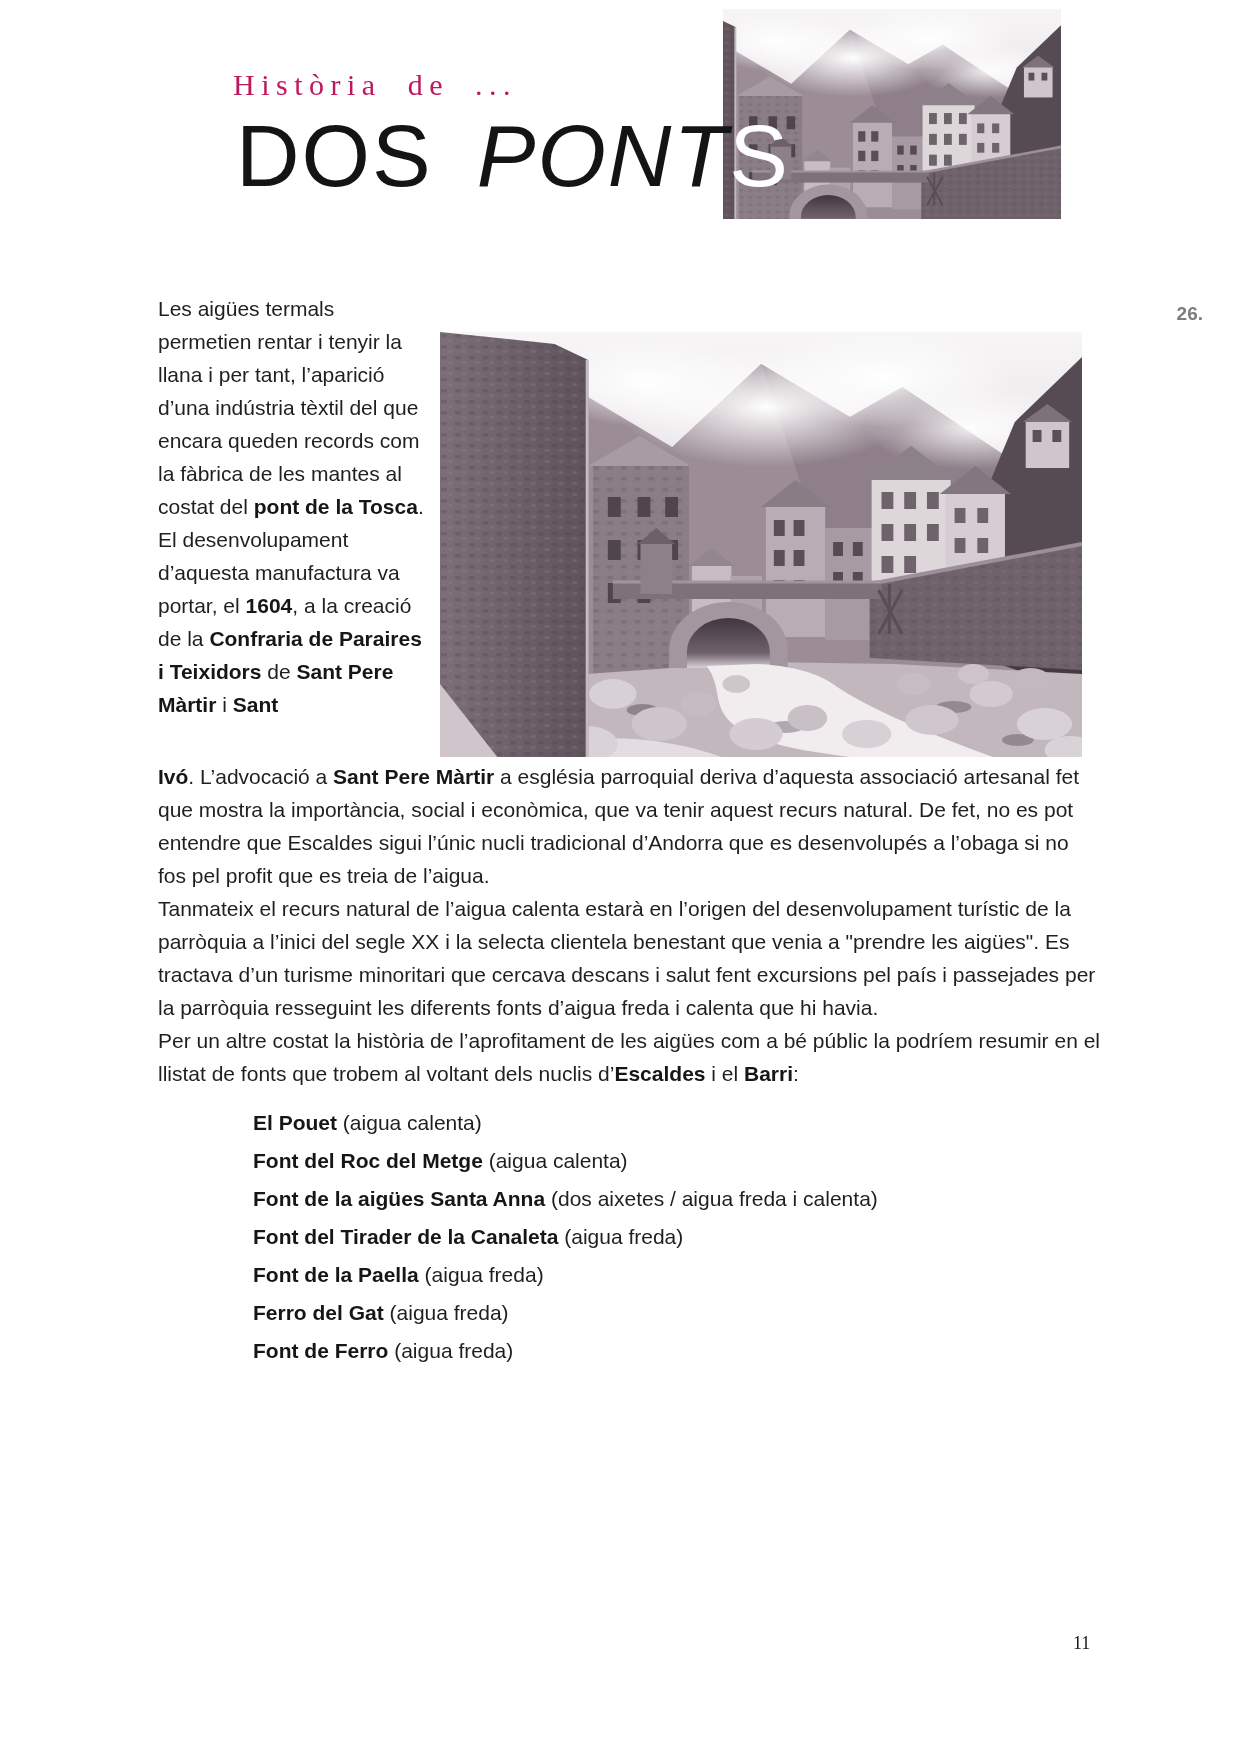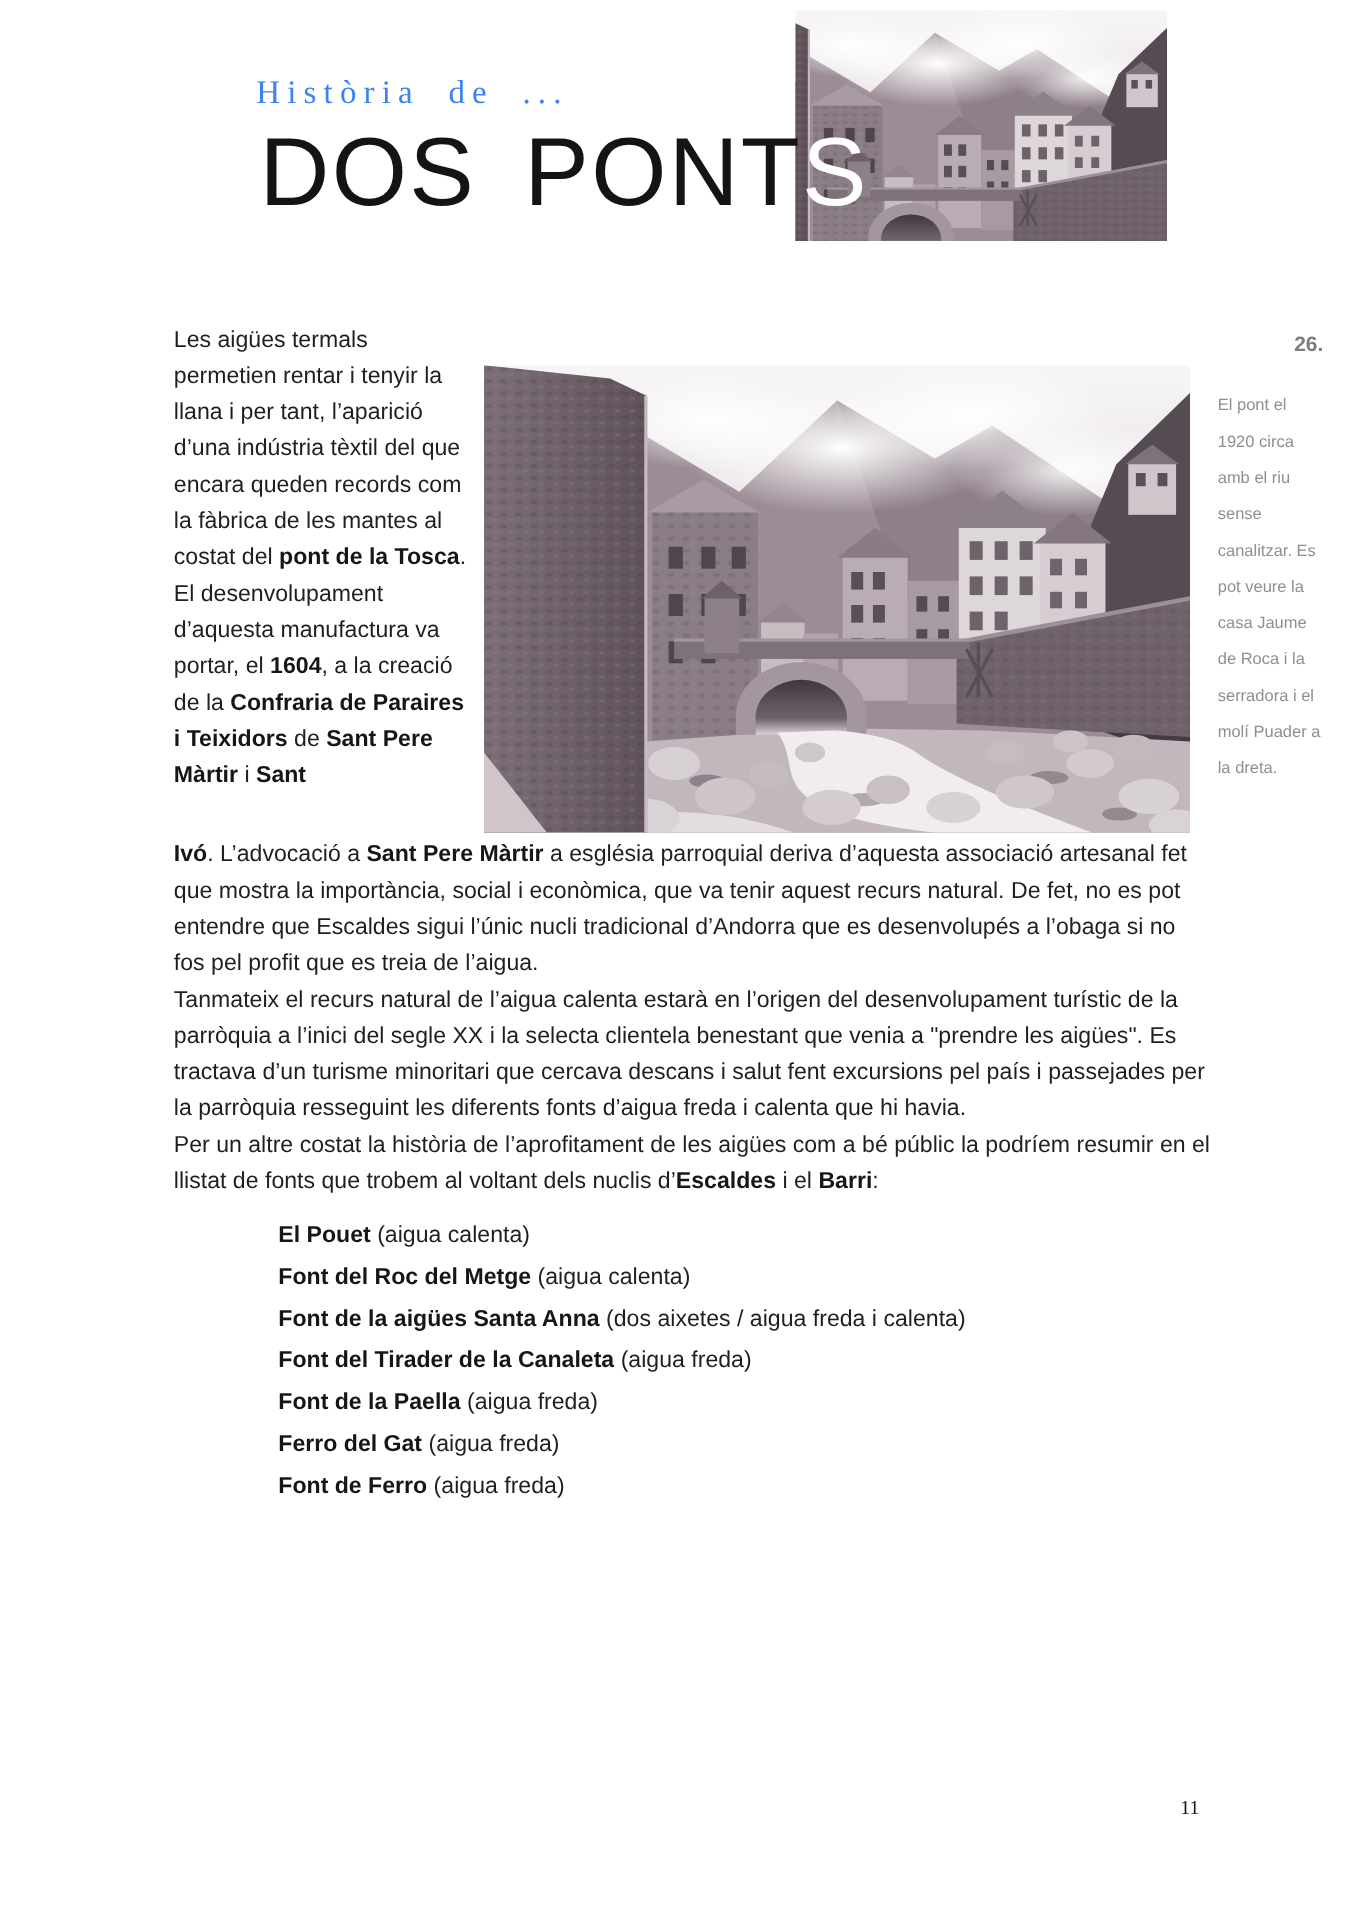--- a/index.html
+++ b/index.html
@@ -4,27 +4,27 @@
 <style>
   html,body{margin:0;padding:0;background:#ffffff;}
   .page{
     position:relative;width:1241px;height:1755px;background:#ffffff;
     font-family:"Liberation Sans","DejaVu Sans",sans-serif;color:#1f1f1f;overflow:hidden;
   }
   
   .kicker{
     position:absolute;left:233px;top:68px;
     font-family:"Liberation Serif","DejaVu Serif",serif;
-    font-size:30px;letter-spacing:6.5px;word-spacing:12px;color:#3b82f6;white-space:nowrap;
+    font-size:30px;letter-spacing:6.5px;word-spacing:12px;color:#be185d;white-space:nowrap;
   }
   .headline{
     position:absolute;left:236px;top:112px;z-index:3;
     font-size:88px;line-height:1;letter-spacing:2px;color:#141414;font-weight:400;white-space:nowrap;
   }
-  .headline .w2{margin-left:44px;}
+  .headline .w2{margin-left:44px;font-style:italic;}
   .headline .s-white{color:#ffffff;}
   
   .photo{position:absolute;overflow:hidden;z-index:1;}
   .photo svg{display:block;width:100%;height:100%;}
   .photo-top{left:723px;top:9px;width:338px;height:210px;}
   .photo-main{left:440px;top:332px;width:642px;height:425px;}
   
   .sidebar{position:absolute;left:1107px;top:303px;width:96px;z-index:2;}
   .fig-num{font-weight:bold;font-size:19px;color:#7d7d7d;text-align:right;}
   .fig-caption{margin-top:27px;font-size:15px;line-height:33px;color:#8f8f8f;}
@@ -180,21 +180,20 @@
   </div>
 
   <div class="photo photo-main">
     <svg viewBox="0 0 650 425" preserveAspectRatio="none">
       <use href="#scene" xlink:href="#scene"></use>
     </svg>
   </div>
 
   <div class="sidebar">
     <div class="fig-num">26.</div>
-    <div class="fig-caption">El pont el 1920 circa amb el riu sense canalitzar. Es pot veure la casa Jaume de Roca i la serradora i el molí Puader a la dreta.</div>
   </div>
 
   <div class="article">
     <p class="p-narrow"><span>Les aigües termals permetien rentar i tenyir la llana i per tant, l’aparició d’una indústria tèxtil del que encara queden records com la fàbrica de les mantes al costat del </span><b>pont de la Tosca</b><span>. El desenvolupament d’aquesta manufactura va portar, el </span><b>1604</b><span>, a la creació de la </span><b>Confraria de Paraires i Teixidors</b><span> de </span><b>Sant Pere Màrtir</b><span> i </span><b>Sant</b></p>
     <p><b>Ivó</b><span>. L’advocació a </span><b>Sant Pere Màrtir</b><span> a església parroquial deriva d’aquesta associació artesanal fet que mostra la importància, social i econòmica, que va tenir aquest recurs natural. De fet, no es pot entendre que Escaldes sigui l’únic nucli tradicional d’Andorra que es desenvolupés a l’obaga si no fos pel profit que es treia de l’aigua.</span></p>
     <p class="p-gap"><span>Tanmateix el recurs natural de l’aigua calenta estarà en l’origen del desenvolupament turístic de la parròquia a l’inici del segle XX i la selecta clientela benestant que venia a "prendre les aigües". Es tractava d’un turisme minoritari que cercava descans i salut fent excursions pel país i passejades per la parròquia resseguint les diferents fonts d’aigua freda i calenta que hi havia.</span></p>
     <p class="p-gap"><span>Per un altre costat la història de l’aprofitament de les aigües com a bé públic la podríem resumir en el llistat de fonts que trobem al voltant dels nuclis d’</span><b>Escaldes</b><span> i el </span><b>Barri</b><span>:</span></p>
     <ul class="fonts-list">
 
         <li><b>El Pouet</b> <span>(aigua calenta)</span></li>

